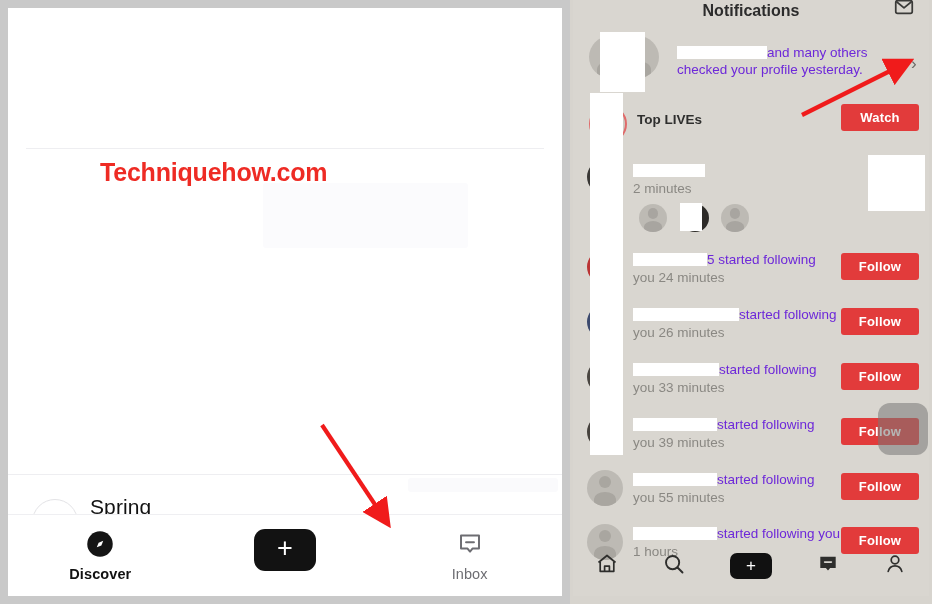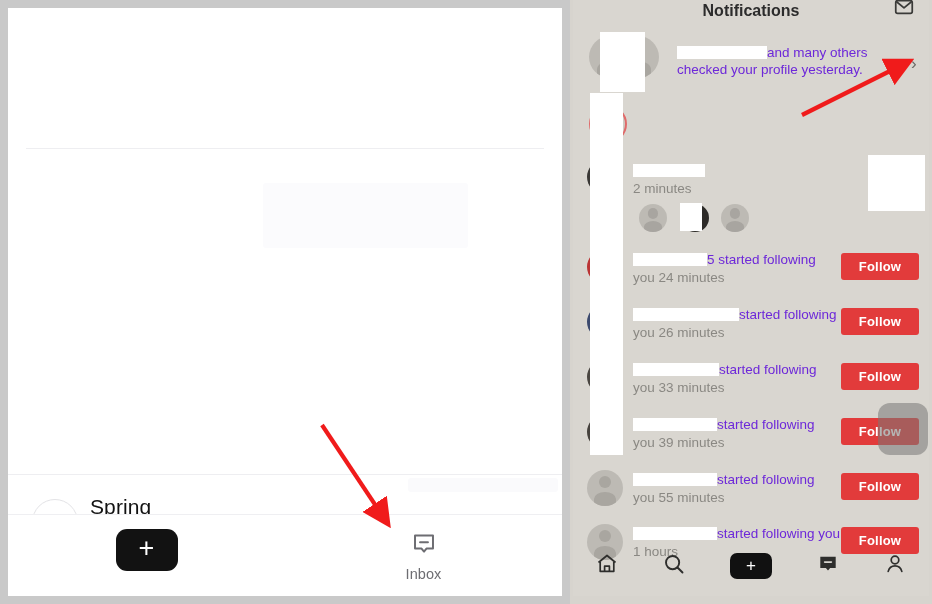--- a/index.html
+++ b/index.html
@@ -181,34 +181,44 @@
 <div id="root">
 
   <div id="left-panel">
     <div id="left-screen">
 
       <div class="faint-divider" style="left:18px;top:140px;width:518px;"></div>
       <div class="faint-block" style="left:255px;top:175px;width:205px;height:65px;"></div>
       <div class="faint-divider" style="left:0px;top:466px;width:554px;"></div>
       <div class="faint-block" style="left:400px;top:470px;width:150px;height:14px;background:#fafafc;"></div>
 
+      <div id="watermark">Techniquehow.com</div>
 
       <div id="spring-row">
         <div id="spring-avatar"></div>
         <div id="spring-avatar-dots">··</div>
         <div id="spring-label">Spring</div>
         <div id="spring-count-pill">
           <span id="spring-count">4.4B</span>
           <span id="spring-chevron">›</span>
         </div>
       </div>
 
       <div id="left-nav">
 
 
+        <div class="nav-item">
+          <div class="nav-icon">
+            <svg width="30" height="30" viewBox="0 0 24 24">
+              <circle cx="12" cy="12" r="10.2" fill="#151515"></circle>
+              <path d="M14.6 9.4 10.9 10.9 9.4 14.6 13.1 13.1Z" fill="#ffffff"></path>
+            </svg>
+          </div>
+          <div class="nav-label active">Discover</div>
+        </div>
 
         <div class="nav-item">
           <div class="nav-icon" style="height:42px;">
             <div id="plus-btn">
               <span id="plus-glyph">+</span>
             </div>
           </div>
           <div class="nav-label"></div>
         </div>
 
@@ -258,20 +268,24 @@
           <div class="head"></div>
             <div class="body"></div>
         </div>
         <div class="row-text" style="left:104px;top:12px;width:200px;">
           <span style="display:inline-block;width:90px;height:13px;background:#fff;vertical-align:-2px;"></span><span>and many others</span><br>
           <span>checked your profile yesterday.</span>
         </div>
         <div class="chevron-right" style="left:338px;top:22px;">›</div>
       </div>
 
+      <div class="notif-row" style="top:96px;height:56px;">
+        <div id="top-lives-label" style="left:64px;top:16px;">Top LIVEs</div>
+        <button class="red-btn" style="left:268px;top:8px;width:78px;height:27px;">Watch</button>
+      </div>
       <div id="live-ring"></div>
 
       <div class="notif-row" style="top:158px;height:80px;">
         <div class="row-avatar" style="left:14px;top:2px;width:34px;height:34px;background:#3a3835;"></div>
         <div class="row-text" style="left:60px;top:4px;width:260px;">
           <span style="display:inline-block;width:72px;height:13px;background:#fff;vertical-align:-2px;"></span>
         </div>
         <div class="row-text row-time" style="left:60px;top:22px;">2 minutes</div>
         <div class="mini-avatar" style="left:66px;top:46px;">
             <div class="head"></div>

